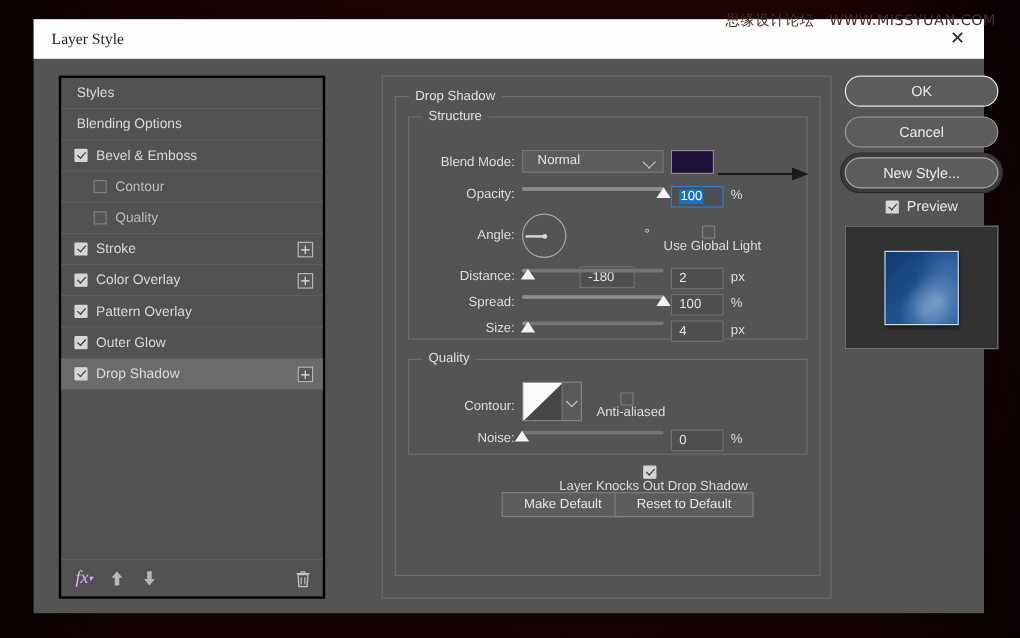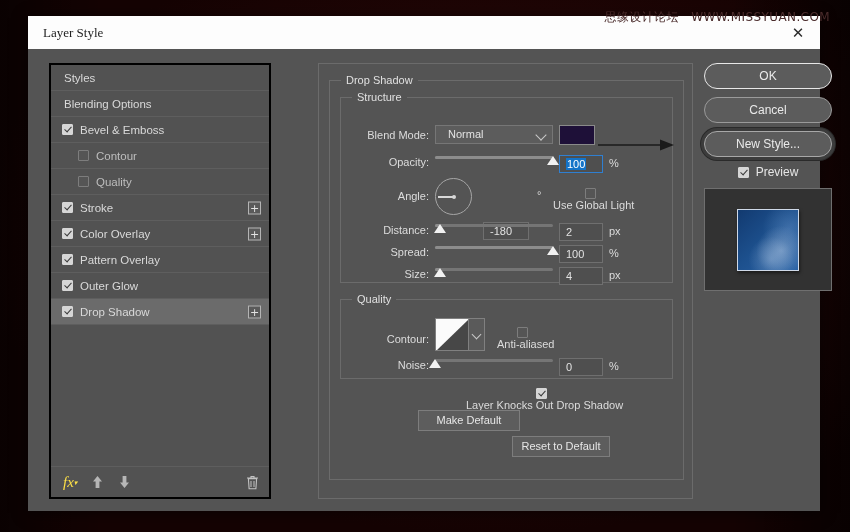--- a/index.html
+++ b/index.html
@@ -82,21 +82,21 @@
     position:absolute;right:8px;top:50%;transform:translateY(-50%);
     width:13px;height:13px;border:1px solid #b4b4b4;box-sizing:border-box;
     color:#e2e2e2;font-size:11px;line-height:11px;text-align:center;
     background:#5a5a5a;cursor:pointer;font-family:"DejaVu Sans",sans-serif;
   }
   .sl-foot{
     height:30px;flex:0 0 auto;display:flex;align-items:center;
     padding:0 10px 0 12px;gap:14px;border-top:1px solid #5e5e5e;
   }
   .sl-foot .sp{flex:1 1 auto;}
-  .fxicon{font-style:italic;font-family:"Liberation Serif",serif;font-size:15px;color:#fde047;cursor:pointer;}
+  .fxicon{font-style:italic;font-family:"Liberation Serif",serif;font-size:15px;color:#f0abfc;cursor:pointer;}
   .fxicon small{font-size:7px;vertical-align:2px;}
   .arr{width:13px;height:14px;cursor:pointer;}
   .trash{width:13px;height:15px;cursor:pointer;}
 
   
   .center{
     position:absolute;left:290px;top:14px;width:375px;height:436px;
     border:1px solid #6b6b6b;box-sizing:border-box;
   }
   .group{
@@ -397,21 +397,21 @@
               <span>0</span>
             </div>
             <span class="unit" style="left:268px;top:60px;">%</span>
           </div>
 
           <div class="ckrow" style="left:88px;top:307px;margin-left:48px;">
             <span class="cbx on"></span>
             <span>Layer Knocks Out Drop Shadow</span>
           </div>
           <div class="pbtn" style="left:88px;top:329px;width:102px;">Make Default</div>
-          <div class="pbtn" style="left:182px;top:329px;width:98px;margin-top:26px;">Reset to Default</div>
+          <div class="pbtn" style="left:182px;top:329px;width:116px;">Reset to Default</div>
         </div>
       </div>
 
       <div class="right">
         <div class="rbtn primary">OK</div>
         <div class="rbtn">Cancel</div>
         <div class="rbtn focusring">New Style...</div>
         <div class="prev-row">
           <span class="cbx on"></span>
           <span>Preview</span>

